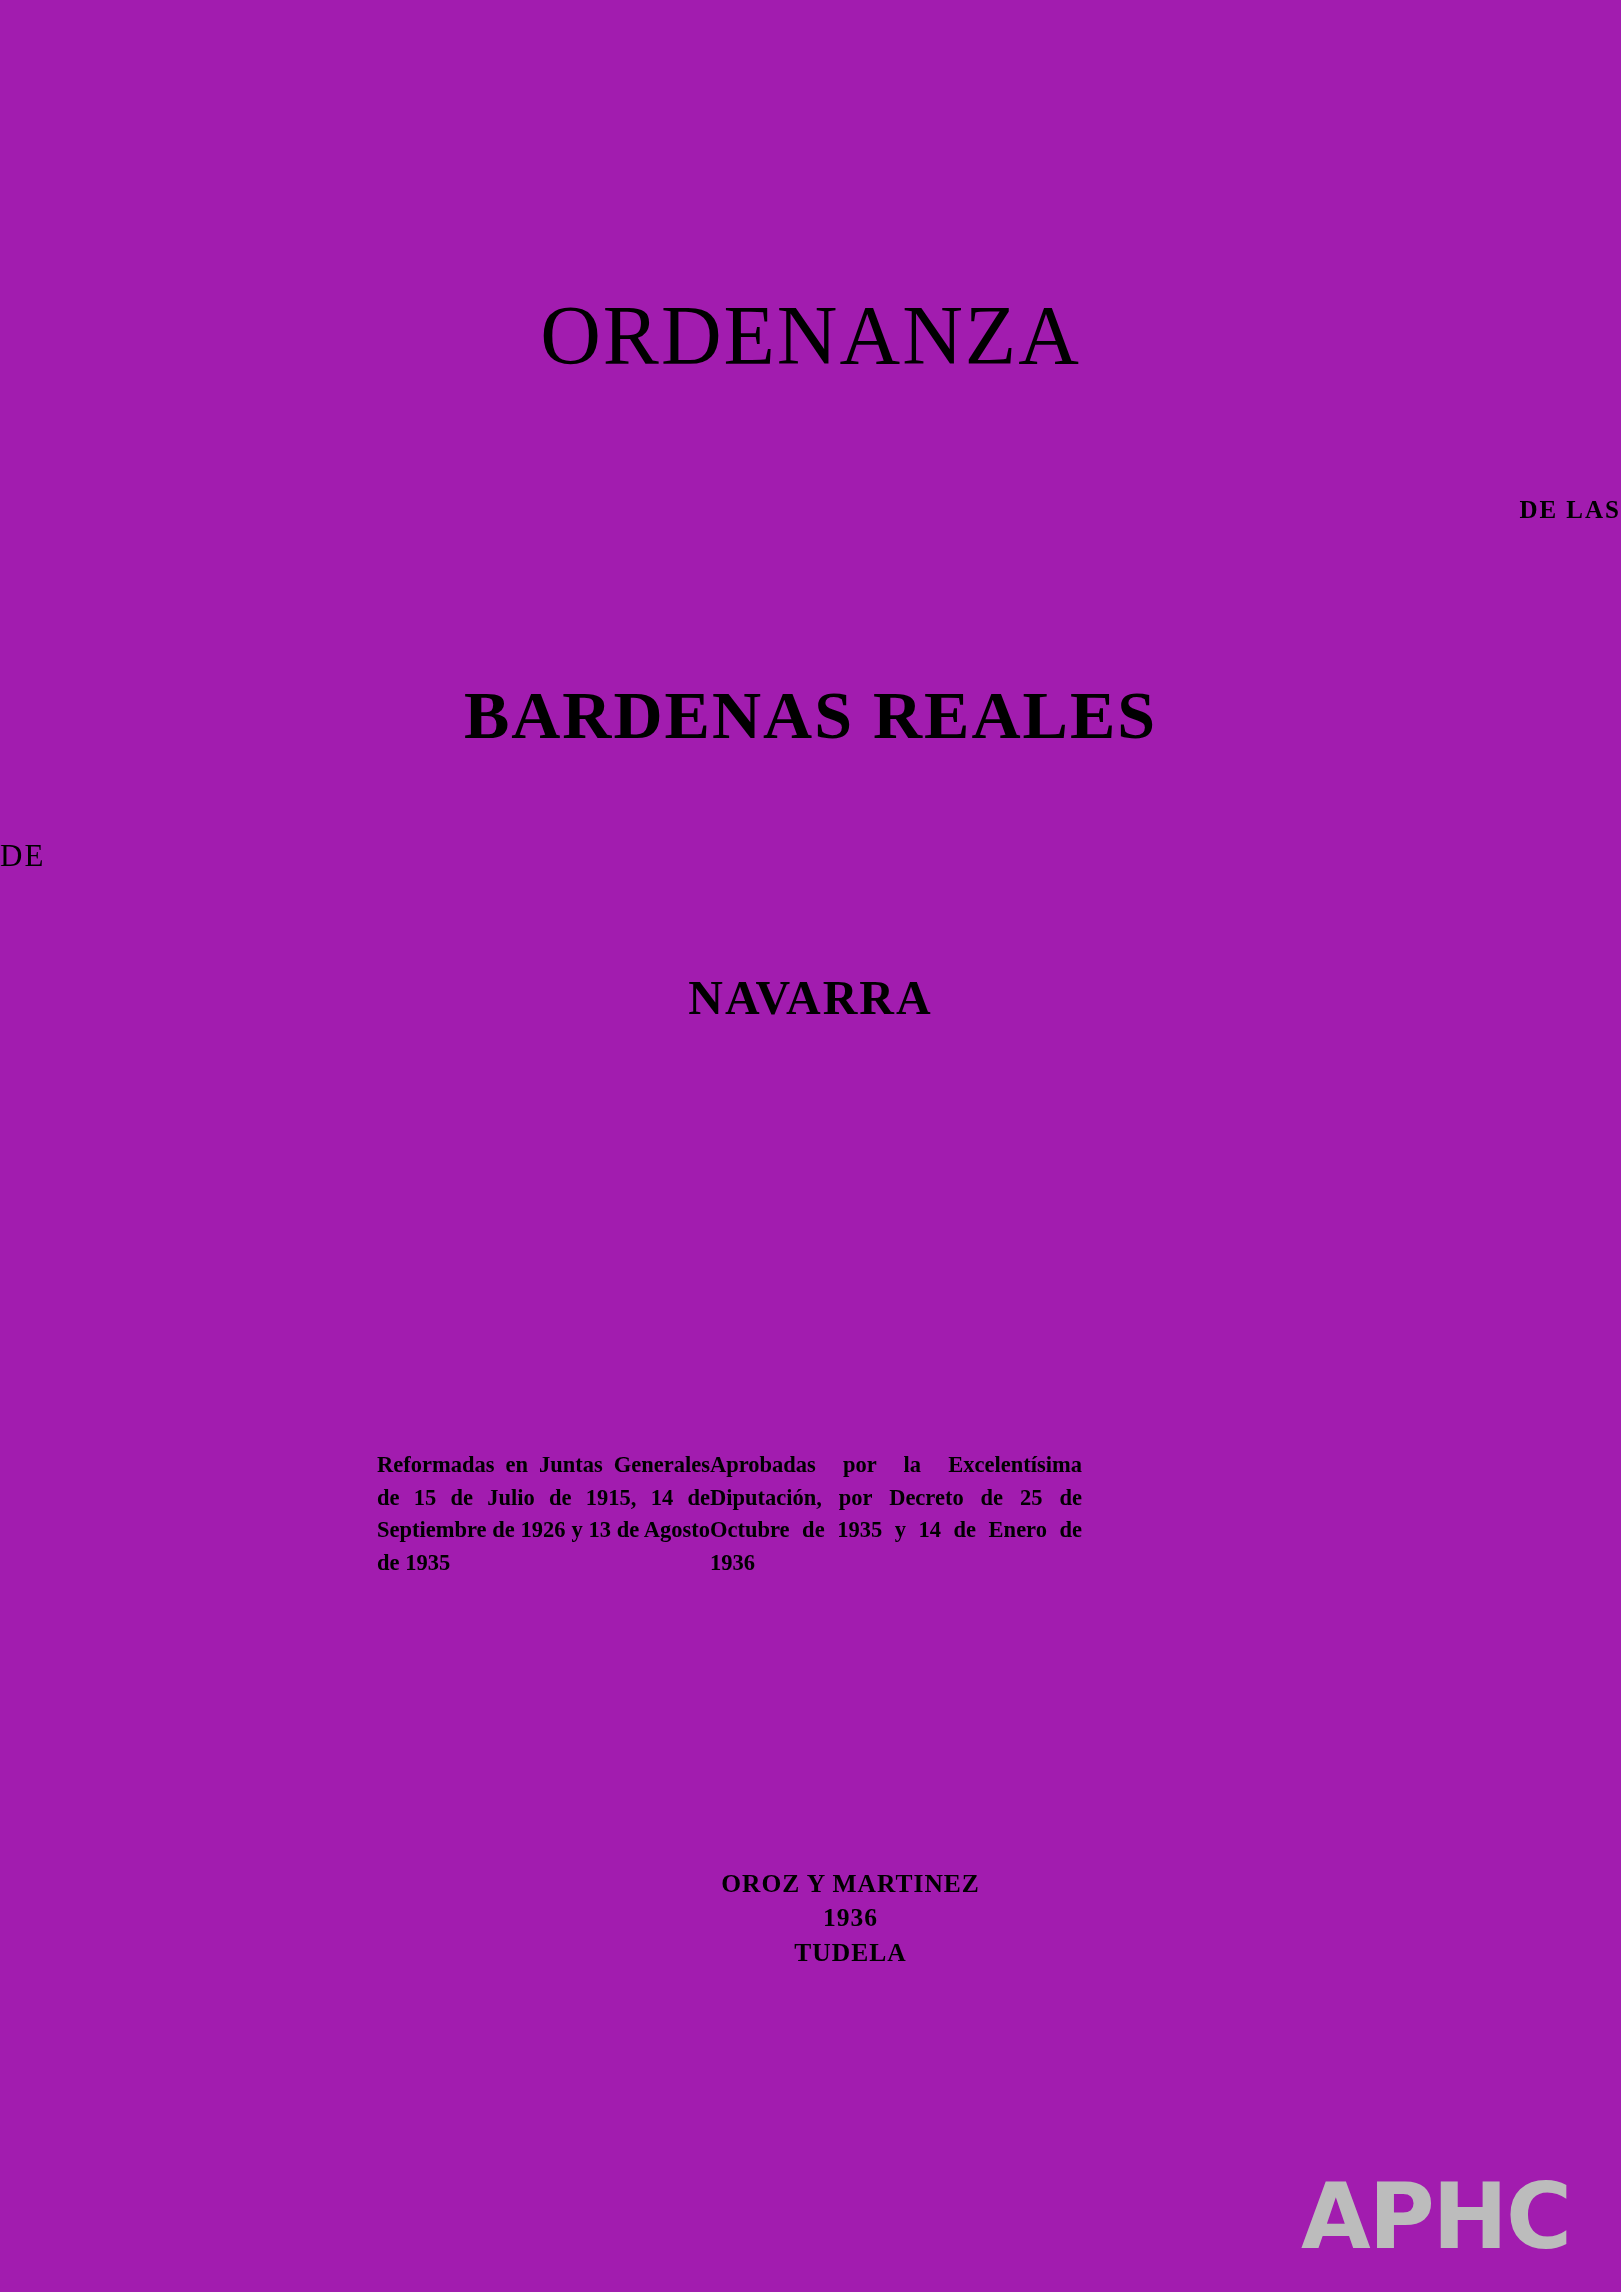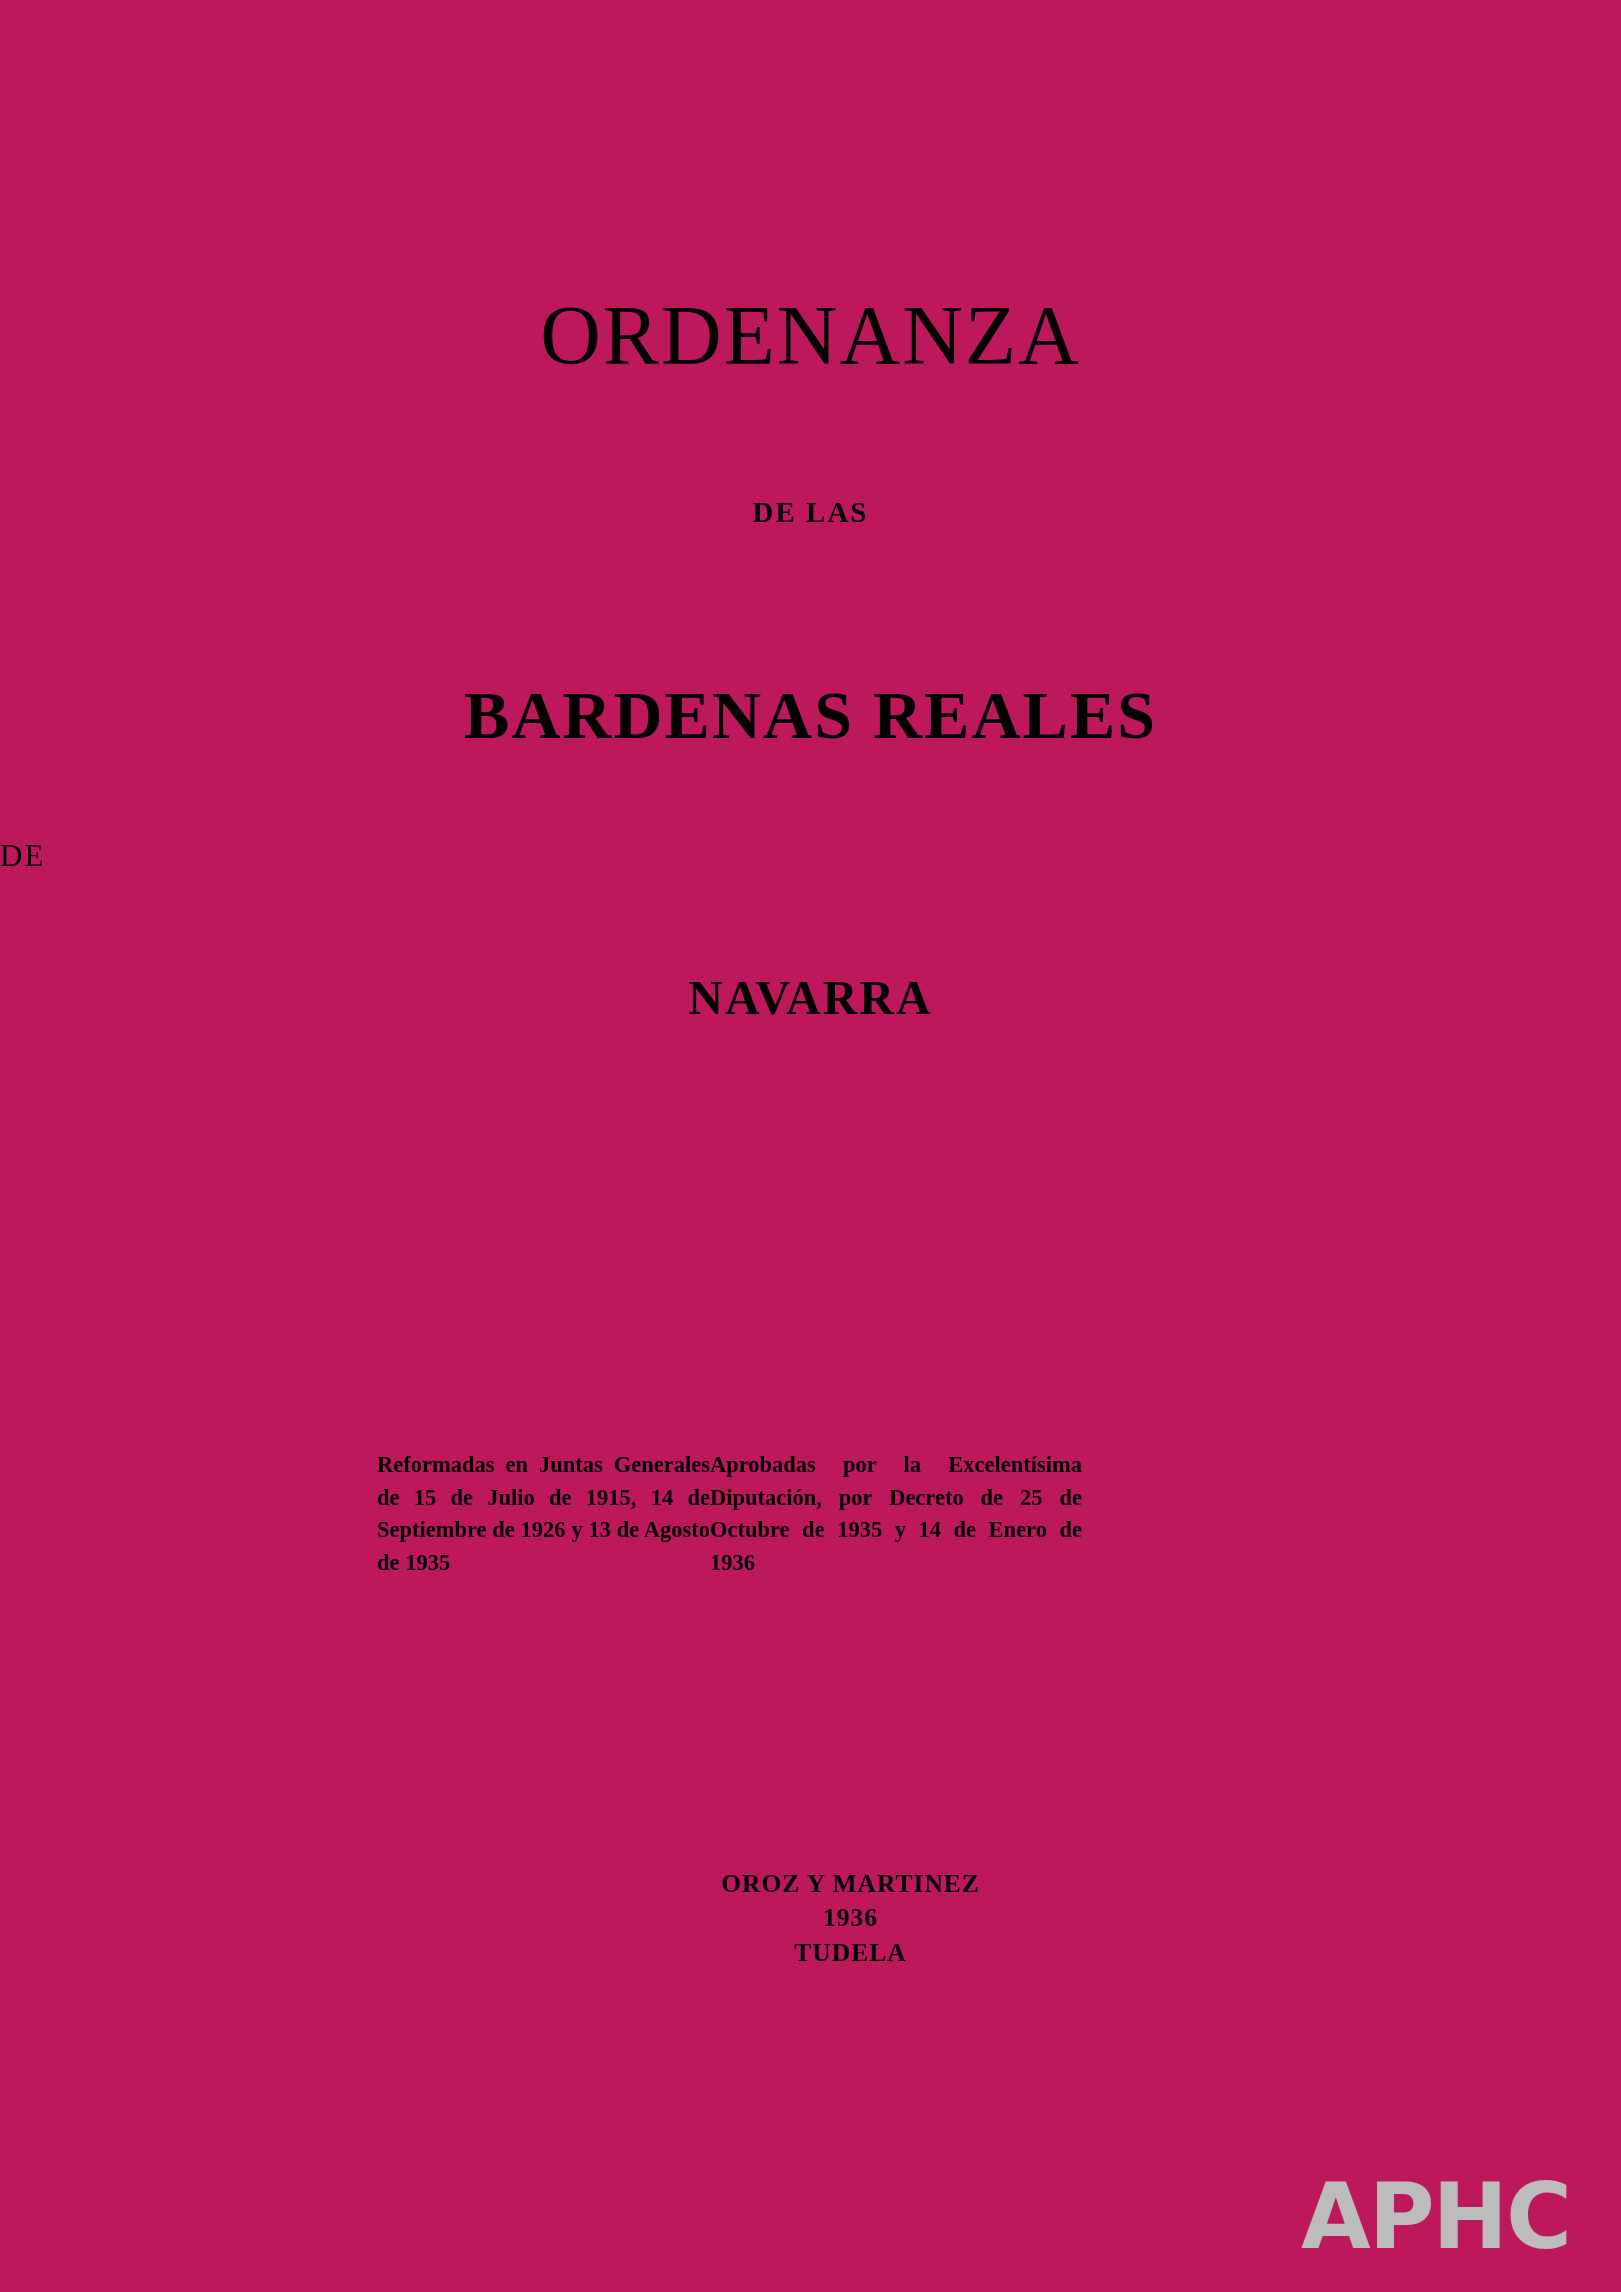--- a/index.html
+++ b/index.html
@@ -14,21 +14,21 @@
     font-family: "Liberation Serif", serif;
     color: #000000;
     overflow: hidden;
   }
 
   .page {
     position: absolute;
     top: 0; left: 0;
     width: 1621px;
     height: 2293px;
-    background: #be185d;
+    background: #a21caf;
   }
 
   
   .title-main {
     position: absolute;
     top: 294px;
     left: 0;
     width: 1621px;
     text-align: center;
     font-family: "Liberation Serif", serif;
@@ -36,22 +36,22 @@
     letter-spacing: 2px;
     font-weight: 400;
     line-height: 1;
   }
 
   .subtitle-de-las {
     position: absolute;
     top: 496px;
     left: 0;
     width: 1621px;
-    text-align: center;
-    font-size: 29px;
+    text-align: right;
+    font-size: 25px;
     font-weight: 700;
     letter-spacing: 2px;
   }
 
   .title-second {
     position: absolute;
     top: 676px;
     left: 0;
     width: 1621px;
     text-align: center;

